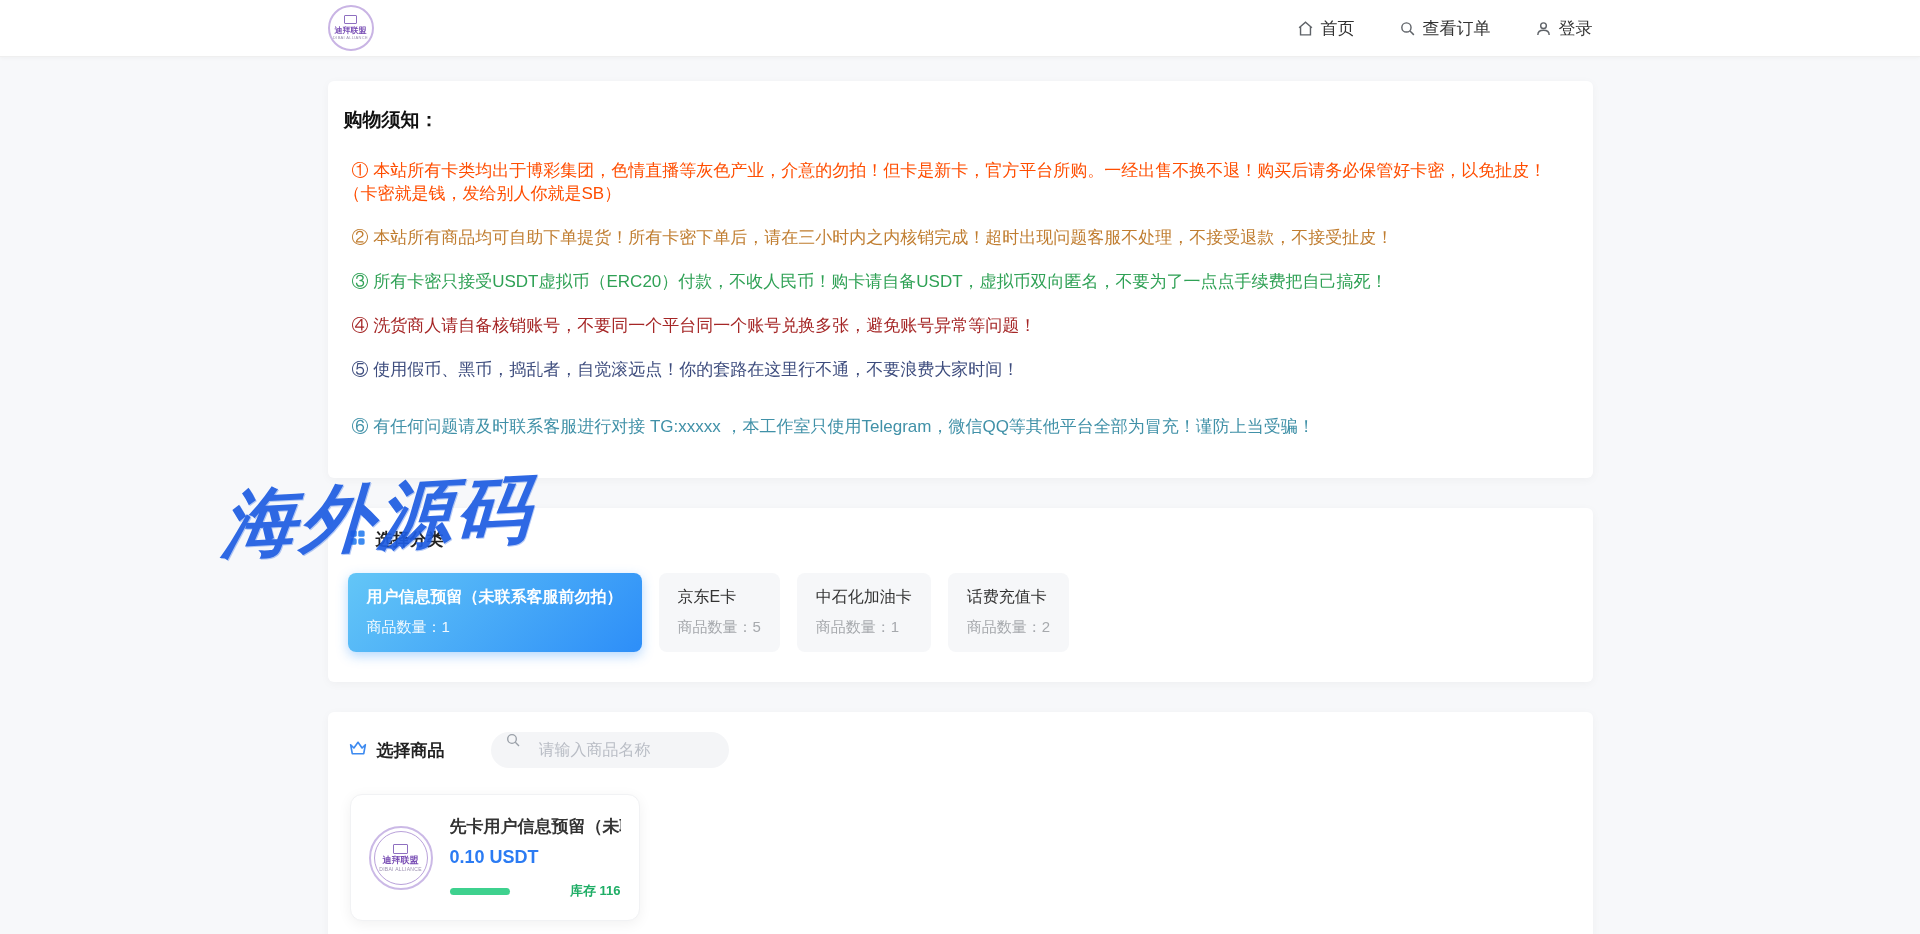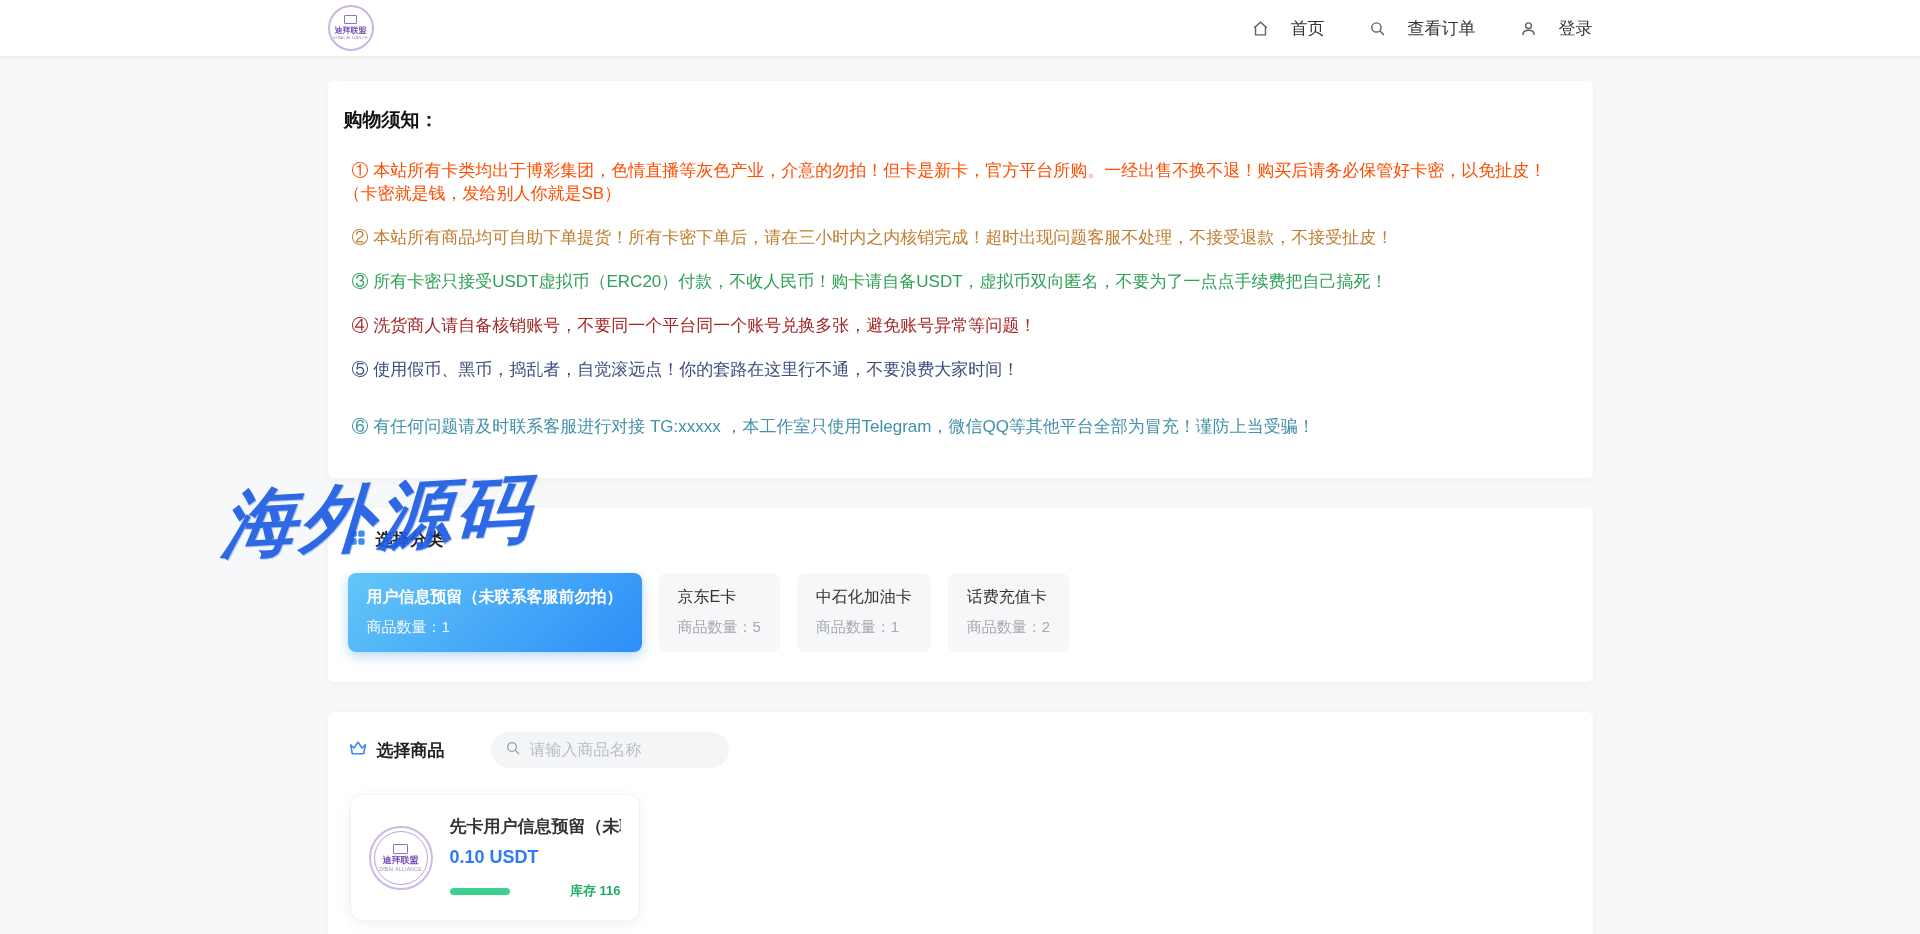--- a/index.html
+++ b/index.html
@@ -27,21 +27,21 @@
     width:46px; height:46px; border-radius:50%;
     border:2px solid #c9b4e4;
     display:flex; flex-direction:column; align-items:center; justify-content:center;
     background:#fff;
     position:relative;
   }
   .logo-circle .logo-monitor { width:13px; height:9px; border:1px solid #8e6fc0; border-radius:1px; margin-bottom:2px; }
   .logo-title { font-size:8px; font-weight:bold; color:#7a4fb5; line-height:9px; white-space:nowrap;font-family:Liberation Mono, monospace; }
   .logo-sub { font-size:4px; color:#9a8fb0; line-height:6px; white-space:nowrap; letter-spacing:.3px; }
   .nav { display:flex; align-items:center; gap:44px; }
-  .nav-item { display:flex; align-items:center; gap:22px; font-size:17px; color:#333; cursor:pointer; }
+  .nav-item { display:flex; align-items:center; gap:7px; font-size:17px; color:#333; cursor:pointer; }
   .nav-item svg { display:block; }
 
   
   .container { width:1265px; margin:0 auto; }
   .panel {
     background:#fff; border-radius:6px;
     box-shadow:0 2px 10px rgba(0,0,0,.04);
   }
 
   
@@ -68,21 +68,21 @@
     box-shadow:0 4px 12px rgba(45,142,248,.35);
   }
   .cat-card.active .cat-name { color:#fff; font-weight:bold; }
   .cat-card.active .cat-count { color:rgba(255,255,255,.92); }
 
   
   .product-panel { min-height:222px; }
   .search-box {
     margin-left:37px; width:238px; height:36px;
     background:#f4f5f7; border-radius:18px;
-    display:flex; align-items:center; padding:0 14px; gap:9px;
+    display:flex; padding:0 14px; gap:18px;
   }
   .search-box input {
     border:none; outline:none; background:transparent;
     font-size:16px; color:#333; width:100%;
     font-family:"Liberation Sans", sans-serif;
   }
   .search-box input::placeholder { color:#b9bdc5; }
   .product-row { display:flex; gap:24px; margin-top:26px; padding-left:2px; }
   .product-card {
     width:290px; background:#fff; border:1px solid #f1f2f4;

